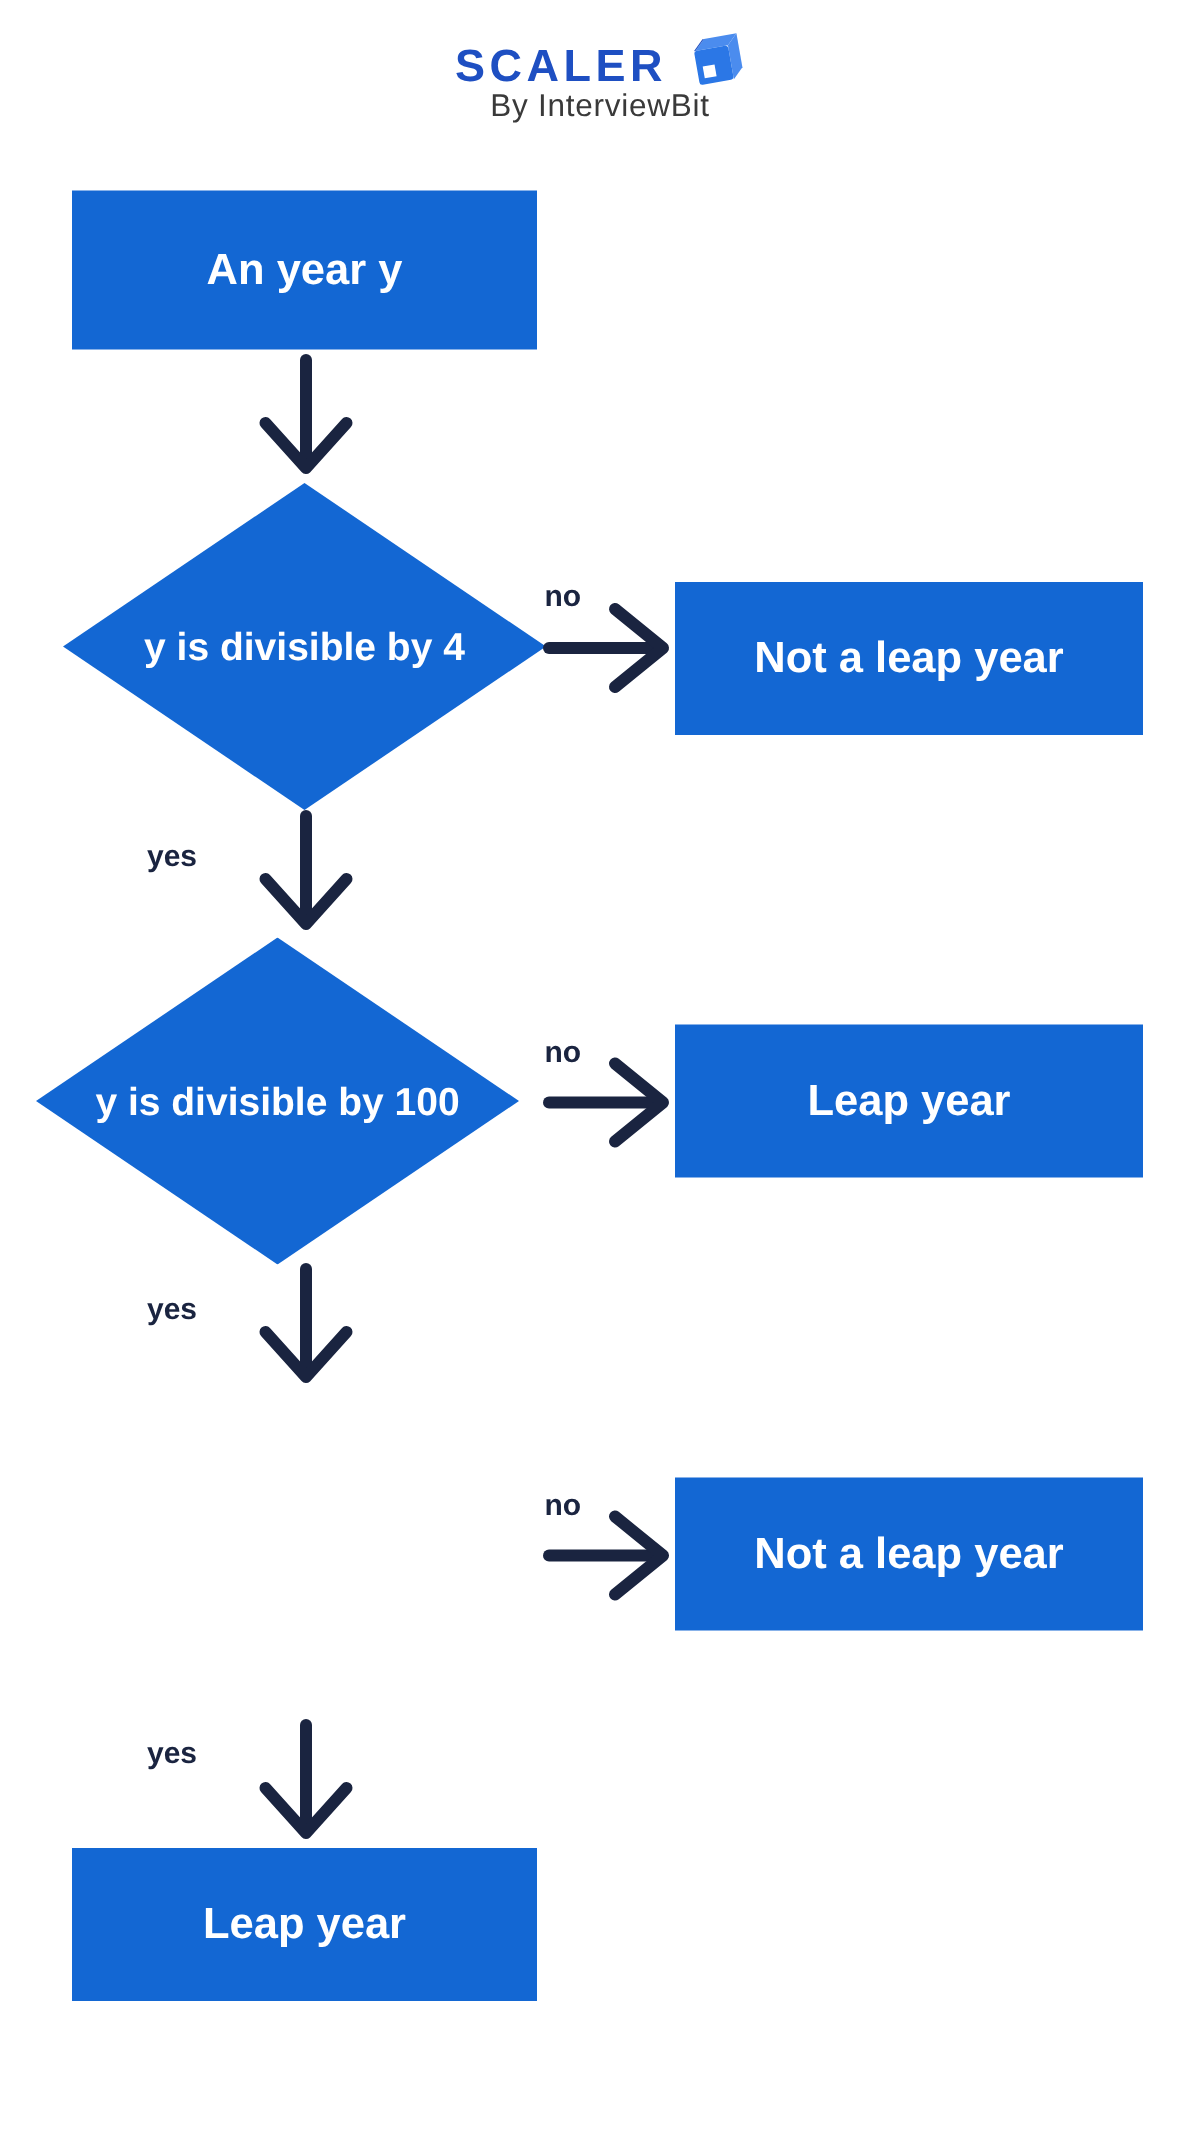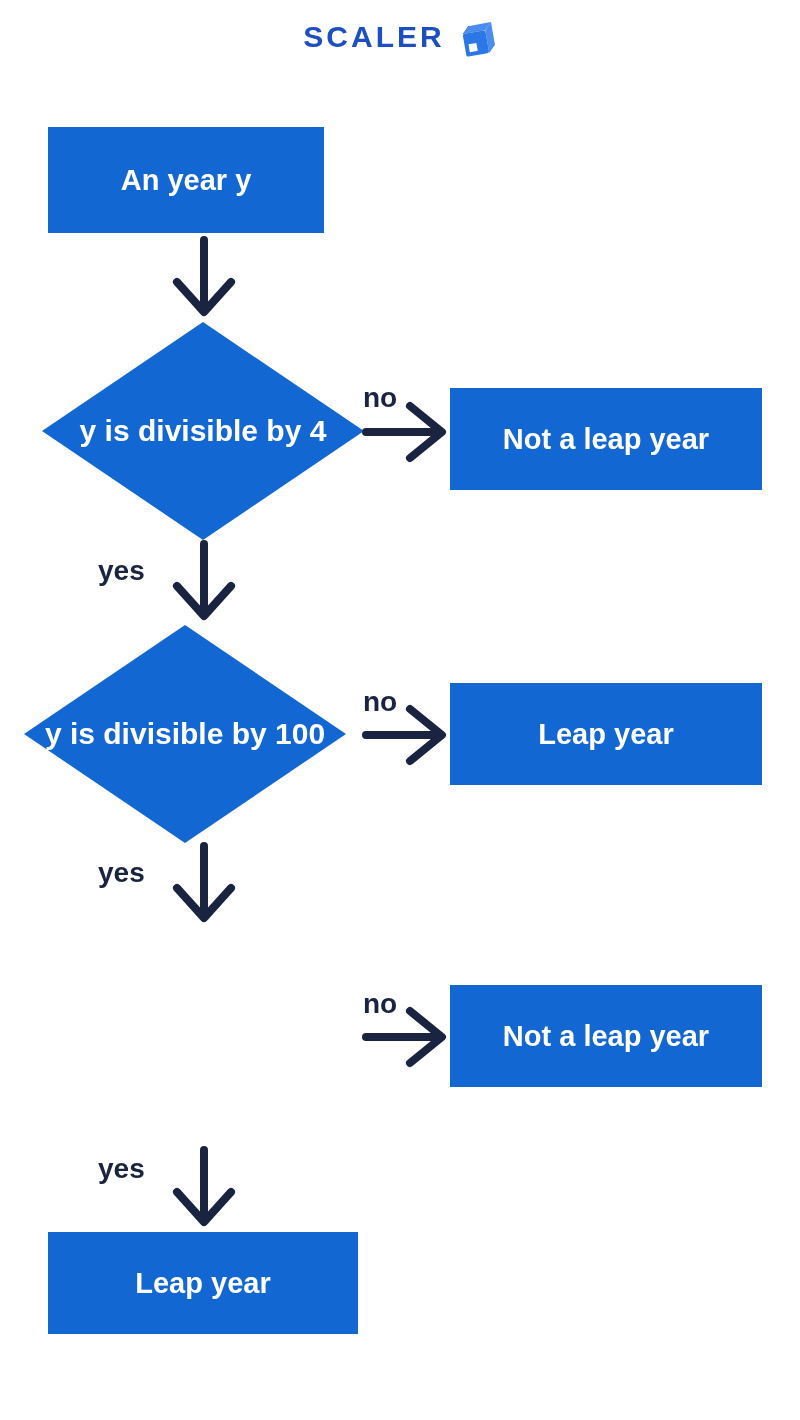--- a/index.html
+++ b/index.html
@@ -9,21 +9,21 @@
     background:#ffffff;
     font-family:"Liberation Sans", sans-serif;
     overflow:hidden;
     margin:0 auto;
   }
   .abs { position:absolute; }
 
   
   .logo-row {
     position:absolute; top:20px; left:0; right:0;
-    display:flex; justify-content:center; align-items:flex-start; gap:10px;
+    display:flex; justify-content:center; align-items:flex-end; gap:10px;
   }
   .brand {
     font-size:30px; font-weight:800; letter-spacing:3px;
     color:var(--brand_blue,#1e4fc2);
   }
   .byline {
     position:absolute; top:59px; left:0; right:0;
     text-align:center; font-size:21px; letter-spacing:0.5px;
     color:var(--byline_gray,#3a3a3a); font-weight:400;
   }
@@ -34,56 +34,57 @@
     color:var(--node_text,#ffffff);
     display:flex; align-items:center; justify-content:center;
     font-weight:bold; font-size:29px;
   }
   .diamond-wrap { position:absolute; }
   .diamond-svg { position:absolute; inset:0; width:100%; height:100%; }
   .diamond-svg polygon { fill:var(--node_blue,#1367d3); }
   .diamond-label {
     position:absolute; inset:0;
     display:flex; align-items:center; justify-content:center;
-    color:var(--node_text,#ffffff); font-weight:bold; font-size:30px;
+    color:var(--node_text,#ffffff); font-weight:bold; font-size:26px;
     text-align:center;
   }
 
   
   .arrow path {
     fill:none;
     stroke:var(--arrow_navy,#1a2440);
     stroke-width:8;
     stroke-linecap:round;
     stroke-linejoin:round;
   }
   .edge-label {
     color:var(--arrow_navy,#1a2440);
-    font-weight:bold; font-size:28px; line-height:28px;
+    font-weight:bold; font-size:20px; line-height:28px;
   }
 </style>
 </head>
 <body>
 
 <div class="canvas">
 
   <div class="logo-row">
     <span class="brand">SCALER</span>
     <svg width="42" height="42" viewBox="0 0 42 42">
       <g transform="rotate(-10 21 21)">
         <path d="M10 12 L17 5 L39 5 L32 12 Z" fill="var(--cube_light,#4b8cee)"></path>
         <path d="M32 12 L39 5 L39 28 L32 35 Z" fill="var(--cube_light,#4b8cee)"></path>
         <rect x="9" y="12" width="23" height="23" rx="2" fill="var(--cube_blue,#2b77e6)"></rect>
         <path d="M9 12 L16 5 L17 5 L10 12 Z" fill="#1e4fc2"></path>
         <rect x="13" y="23" width="8" height="8" fill="#ffffff"></rect>
       </g>
     </svg>
   </div>
+  <div class="byline">By InterviewBit</div>
 
-  <div class="abs rect-node" style="left:48px; top:127px; width:276px; height:106px;">An year y</div>
+  <div class="abs rect-node" style="left:48px; top:127px; width:310px; height:106px;">An year y</div>
 
   <svg class="abs arrow" style="left:168px; top:236px;" width="72" height="82" viewBox="0 0 72 82">
     <path d="M36 4 L36 72"></path>
       <path d="M9 46 L36 76 L63 46"></path>
   </svg>
 
   <div class="diamond-wrap" style="left:42px; top:322px; width:322px; height:218px;">
     <svg class="diamond-svg" viewBox="0 0 322 218" preserveAspectRatio="none">
       <polygon points="161,0 322,109 161,218 0,109"></polygon>
     </svg>

